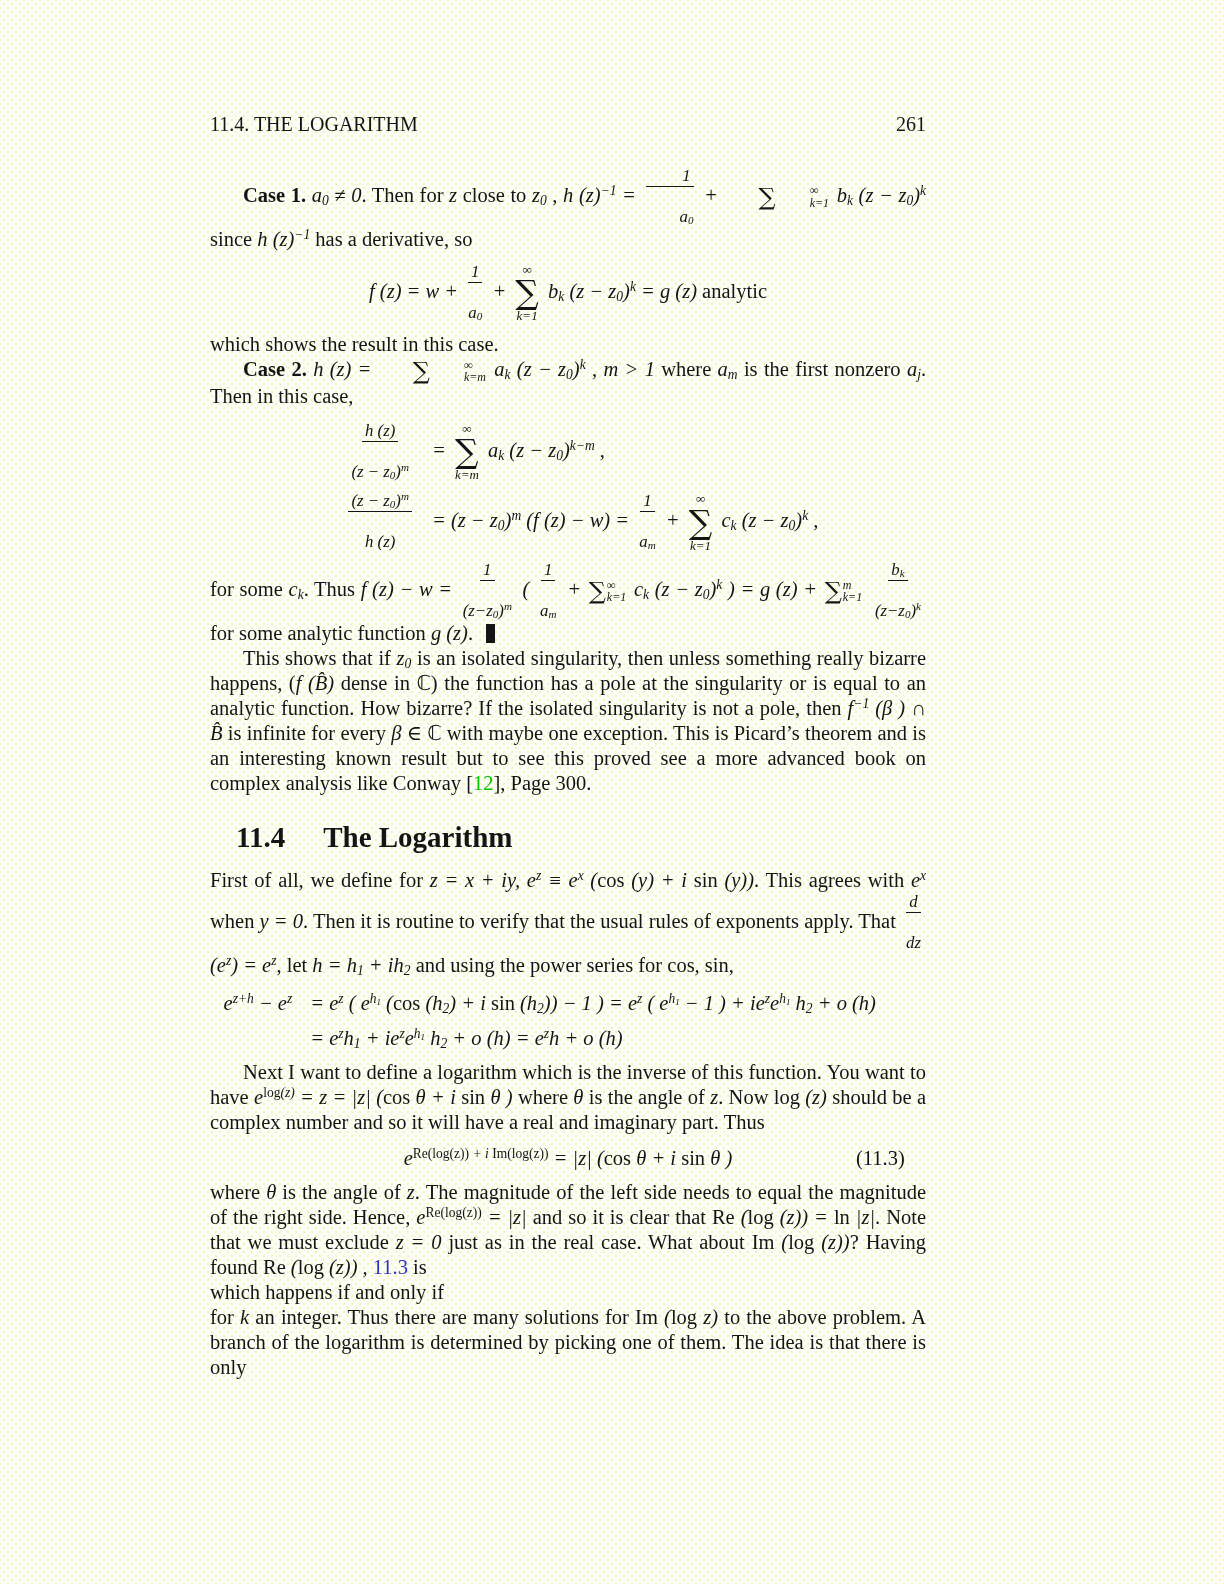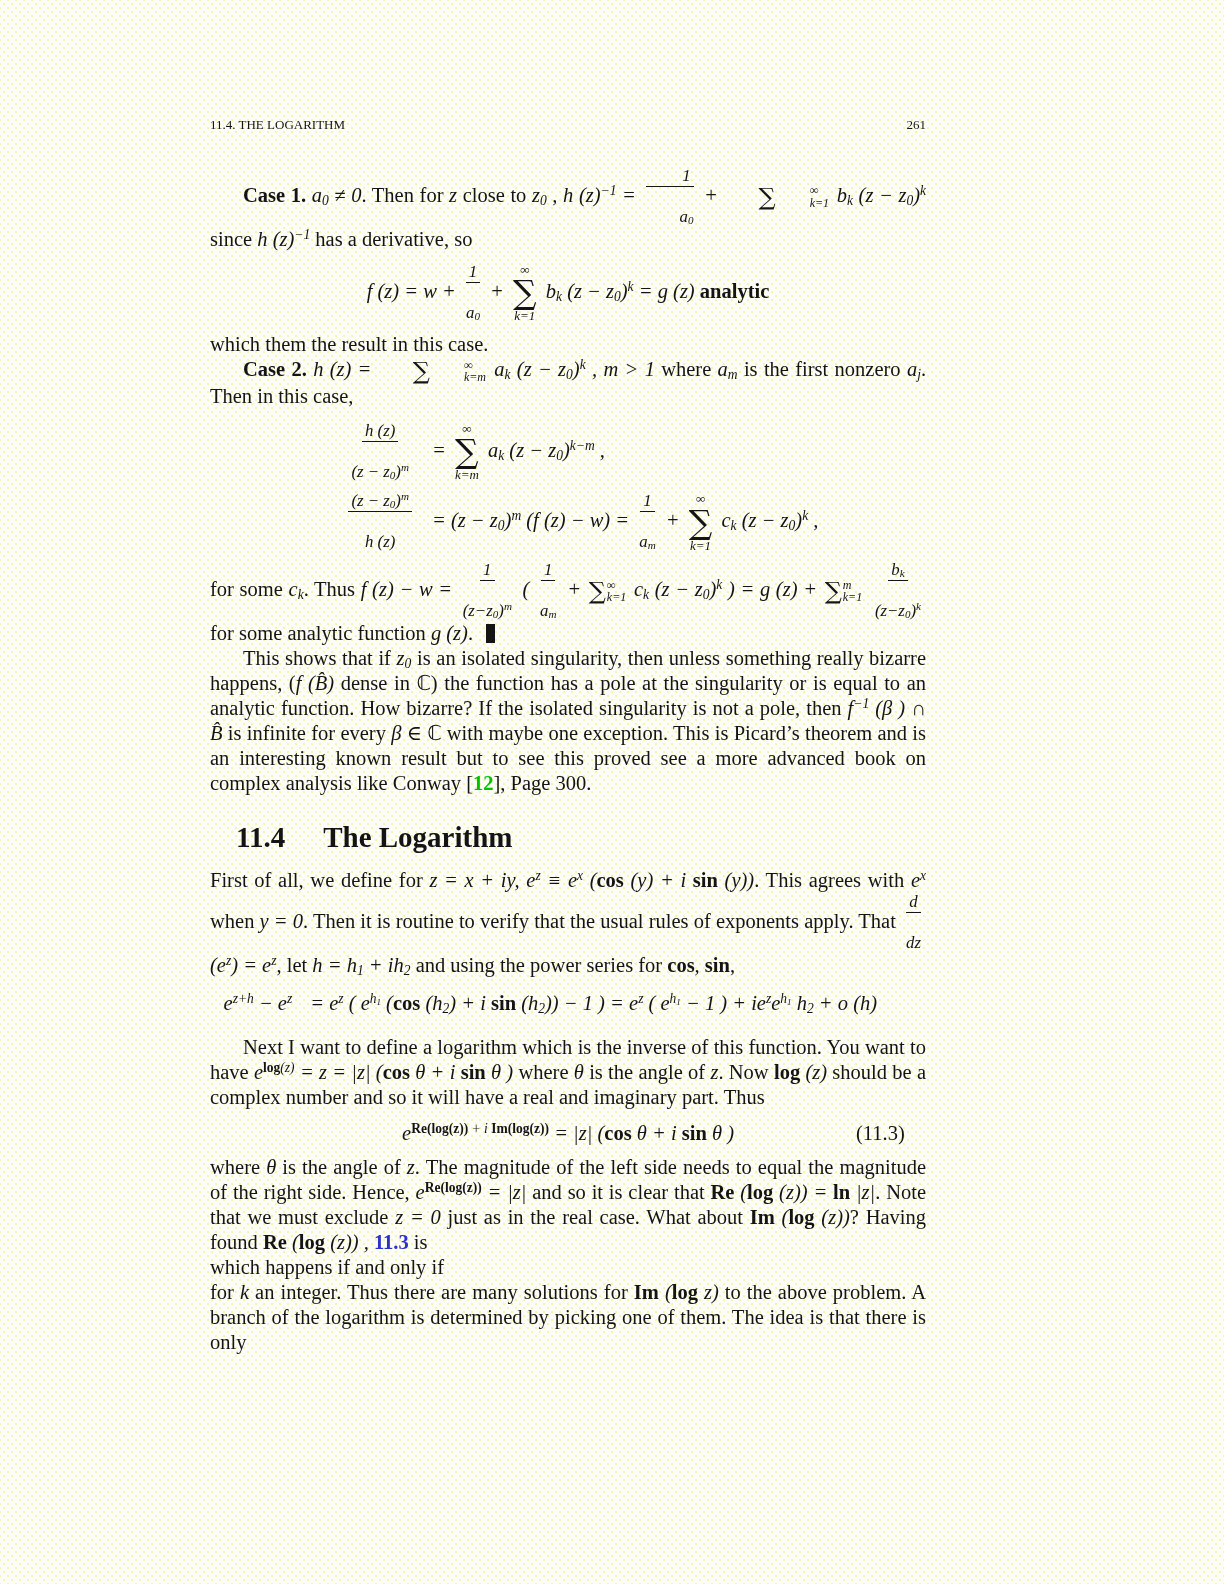--- a/index.html
+++ b/index.html
@@ -14,37 +14,37 @@
     background-image:
       radial-gradient(circle, rgba(238,238,120,.55) 1px, transparent 1.5px),
       radial-gradient(circle, rgba(238,238,120,.55) 1px, transparent 1.5px);
     background-size:8px 8px, 8px 8px;
     background-position:0 0, 4px 4px;
     font-family:"Liberation Serif","DejaVu Serif","DejaVu Sans",serif;
     color:var(--text);
     font-size:20.5px;line-height:25px;
   }
   .content{position:absolute;left:210px;top:112px;width:716px;}
-  header.runhead{display:flex;justify-content:space-between;margin-bottom:30px;font-size:13px;}
+  header.runhead{display:flex;justify-content:space-between;margin-bottom:30px;font-size:20px;}
   .para{margin:0;text-align:justify;}
   .para.indent{text-indent:33px;}
   .content > p.para:first-of-type{margin-top:30px;}
   h2.sechead{margin:24px 0 14px;padding-left:26px;font-size:29px;line-height:34px;font-weight:bold;}
   h2.sechead .sec-num{margin-right:38px;}
   .eqrow{display:flex;align-items:center;margin:11px 0 9px;}
   .eqbody{flex:1;text-align:center;}
   .eqtag{width:70px;font-style:normal;}
   .eqtag.spacer{visibility:hidden;}
   .align{display:grid;row-gap:10px;margin:13px 0 9px;}
   .align-case2{grid-template-columns:31% 1fr;}
   .align-exp{grid-template-columns:14% 1fr;}
   .align .lhs{text-align:right;padding-right:18px;}
   .align .rhs{text-align:left;}
   .math{font-style:italic;}
-  .up{font-style:normal;font-weight:bold;}
+  .up{font-style:normal;}
   sup{font-size:.66em;vertical-align:.5em;line-height:0;}
   sub{font-size:.66em;vertical-align:-.22em;line-height:0;}
   .frac{display:inline-flex;flex-direction:column;align-items:center;vertical-align:middle;
         line-height:1.12;font-size:.82em;margin:0 2px;text-align:center;}
   .frac .num{border-bottom:1.3px solid var(--text);padding:0 3px;}
   .frac .den{padding:0 3px;margin-top:21px;}
   .bigop{display:inline-flex;flex-direction:column;align-items:center;vertical-align:middle;line-height:1;margin:0 4px;}
   .bigop .lim{font-size:13px;line-height:1.05;}
   .bigop .sigma{font-size:33px;line-height:1;font-style:normal;font-family:"DejaVu Serif","DejaVu Sans",serif;}
   .inlop{display:inline-flex;align-items:center;vertical-align:middle;margin:0 2px;}
@@ -76,21 +76,21 @@
     <div class="eqrow">
       <span class="eqbody math">f (z) = w + <span class="frac">
           <span class="num">1</span>
           <span class="den">a<sub>0</sub></span>
         </span> + <span class="bigop">
           <span class="lim">∞</span>
           <span class="sigma">∑</span>
           <span class="lim">k=1</span>
         </span> b<sub>k</sub> (z − z<sub>0</sub>)<sup>k</sup> = g (z) <span class="up"> analytic</span></span>
     </div>
-    <p class="para">which them the result in this case.</p>
+    <p class="para">which shows the result in this case.</p>
     <p class="para indent"><b>Case 2.</b> <span class="math">h (z) = <span class="inlop">
           <span class="sigma-i">∑</span>
           <span class="stk">
             <span>∞</span>
             <span>k=m</span>
           </span>
         </span> a<sub>k</sub> (z − z<sub>0</sub>)<sup>k</sup> , m &gt; 1</span> where <span class="math">a<sub>m</sub></span> is the first nonzero <span class="math">a<sub>j</sub></span>. Then in this case,</p>
     <div class="align align-case2">
       <div class="lhs math"><span class="frac">
           <span class="num">h (z)</span>
@@ -139,20 +139,21 @@
     <p class="para indent">This shows that if <span class="math">z<sub>0</sub></span> is an isolated singularity, then unless something really bizarre happens, (<span class="math">f (B̂)</span> dense in <span class="math">ℂ</span>) the function has a pole at the singularity or is equal to an analytic function. How bizarre? If the isolated singularity is not a pole, then <span class="math">f<sup>−1</sup> (β ) ∩ B̂</span> is infinite for every <span class="math">β ∈ ℂ</span> with maybe one exception. This is Picard’s theorem and is an interesting known result but to see this proved see a more advanced book on complex analysis like Conway [<span class="link-green up">12</span>], Page 300.</p>
     <h2 class="sechead"><span class="sec-num">11.4</span><span class="sec-title">The Logarithm</span></h2>
     <p class="para">First of all, we define for <span class="math">z = x + iy, e<sup>z</sup> ≡ e<sup>x</sup> (<span class="up">cos</span> (y) + i <span class="up">sin</span> (y))</span>. This agrees with <span class="math">e<sup>x</sup></span> when <span class="math">y = 0</span>. Then it is routine to verify that the usual rules of exponents apply. That <span class="math"><span class="frac">
           <span class="num">d</span>
           <span class="den">dz</span>
         </span> (e<sup>z</sup>) = e<sup>z</sup></span>, let <span class="math">h = h<sub>1</sub> + ih<sub>2</sub></span> and using the power series for <span class="math"><span class="up">cos</span>, <span class="up">sin</span></span>,</p>
     <div class="align align-exp">
       <div class="lhs math">e<sup>z+h</sup> − e<sup>z</sup></div>
       <div class="rhs math">= e<sup>z</sup> ( e<sup>h<sub>1</sub></sup> (<span class="up">cos</span> (h<sub>2</sub>) + i <span class="up">sin</span> (h<sub>2</sub>)) − 1 ) = e<sup>z</sup> ( e<sup>h<sub>1</sub></sup> − 1 ) + ie<sup>z</sup>e<sup>h<sub>1</sub></sup> h<sub>2</sub> + o (h)</div>
       <div class="lhs math"></div>
+      <div class="rhs math">= e<sup>z</sup>h<sub>1</sub> + ie<sup>z</sup>e<sup>h<sub>1</sub></sup> h<sub>2</sub> + o (h) = e<sup>z</sup>h + o (h)</div>
     </div>
     <p class="para indent">Next I want to define a logarithm which is the inverse of this function. You want to have <span class="math">e<sup><span class="up">log</span>(z)</sup> = z = |z| (<span class="up">cos</span> θ + i <span class="up">sin</span> θ )</span> where <span class="math">θ</span> is the angle of <span class="math">z</span>. Now <span class="math"><span class="up">log</span> (z)</span> should be a complex number and so it will have a real and imaginary part. Thus</p>
     <div class="eqrow">
       <span class="eqtag spacer">(11.3)</span>
       <span class="eqbody math">e<sup><span class="up">Re(log(z))</span> + i <span class="up">Im(log(z))</span></sup> = |z| (<span class="up">cos</span> θ + i <span class="up">sin</span> θ )</span>
       <span class="eqtag">(11.3)</span>
     </div>
     <p class="para">where <span class="math">θ</span> is the angle of <span class="math">z</span>. The magnitude of the left side needs to equal the magnitude of the right side. Hence, <span class="math">e<sup><span class="up">Re(log(z))</span></sup> = |z|</span> and so it is clear that <span class="math"><span class="up">Re</span> (<span class="up">log</span> (z)) = <span class="up">ln</span> |z|</span>. Note that we must exclude <span class="math">z = 0</span> just as in the real case. What about <span class="math"><span class="up">Im</span> (<span class="up">log</span> (z))</span>? Having found <span class="math"><span class="up">Re</span> (<span class="up">log</span> (z)) ,</span> <span class="link-blue up">11.3</span> is</p>
     <p class="para">which happens if and only if</p>
     <p class="para">for <span class="math">k</span> an integer. Thus there are many solutions for <span class="math"><span class="up">Im</span> (<span class="up">log</span> z)</span> to the above problem. A branch of the logarithm is determined by picking one of them. The idea is that there is only</p>

